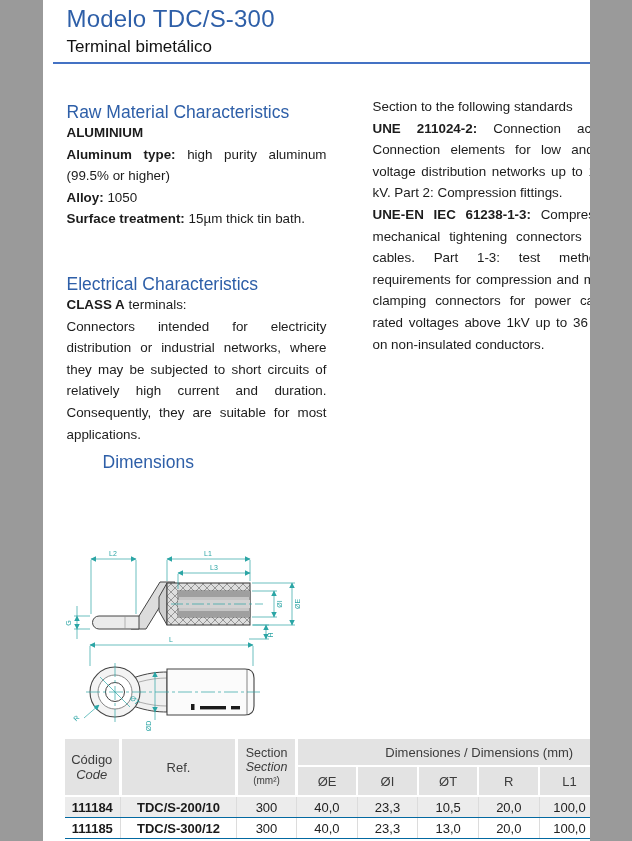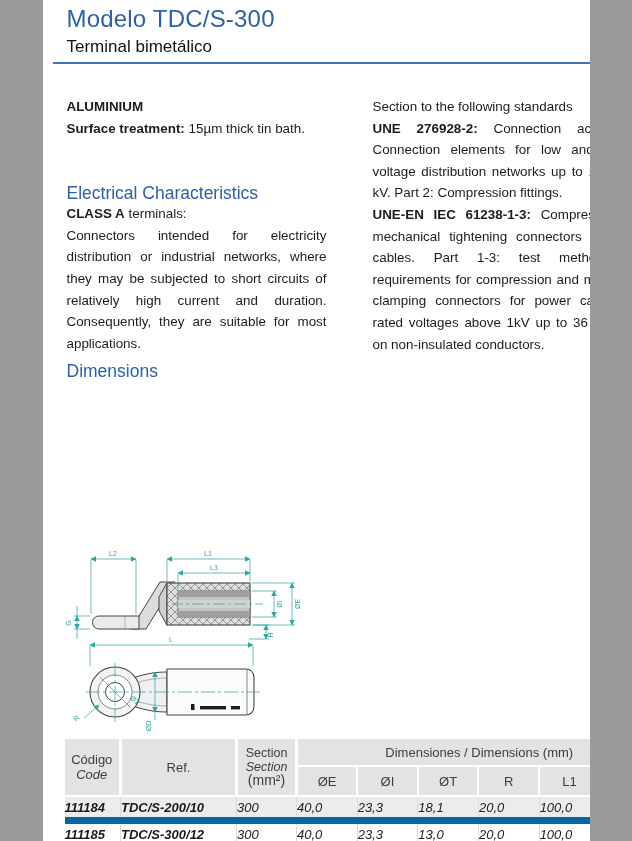--- a/index.html
+++ b/index.html
@@ -17,67 +17,70 @@
   h2{font-size:17.5px;font-weight:400;color:#2E5FA8;margin:0;line-height:20px;}
   .col p{margin:0;font-size:13.4px;line-height:21.6px;text-align:justify;color:#1c1c1c;}
   p b{font-weight:bold;}
   .h-raw{margin-top:6px;}
   .p-alum{margin-top:21px;font-weight:bold;}
   .p-type{margin-top:19px;}
   .p-surface{margin-top:10px;}
   .h-elec{margin-top:44px;}
   .p-class{margin-top:17px;}
   .p-conn{margin-top:11px;}
-  .h-dim{margin-top:7px;}
+  .h-dim{margin-top:7px;margin-left:36px;}
   .h-cert{margin-top:6px;}
   .p-intro{margin-top:22px;text-align:left !important;}
   
   .drawing{position:absolute;left:20px;top:540px;}
   
   .spec-table{position:absolute;left:22px;top:739px;width:596px;border-collapse:collapse;table-layout:fixed;}
   .spec-table th,.spec-table td{padding:0;font-weight:normal;}
   .spec-table thead th{background:#E3E3E3;color:#3c3c3c;font-size:13px;text-align:center;vertical-align:middle;}
   .spec-table thead th.sep{border-right:3px solid #fff;}
   .spec-table .group-row th{height:26px;margin-top:16px;}
   .spec-table .sub-row th{height:28px;border-top:2px solid #fff;}
   .spec-table .sub-row th + th{border-left:2px solid #fff;}
   .hdr-stack{line-height:15px;}
   .hdr-italic{font-style:italic;}
-  .hdr-small{font-size:14px;line-height:13px;text-align:center;}
+  .hdr-small{font-size:10px;line-height:13px;text-align:center;}
   .sec-stack{line-height:13.5px;font-size:12.5px;}
-  .spec-table tbody td{height:20px;font-size:13px;color:#222;
-    border-right:1px solid #dcdcdc;border-bottom:7px solid #0369a1;font-style:italic;}
+  .spec-table tbody td{height:20px;text-align:center;font-size:13px;color:#222;
+    border-right:1px solid #dcdcdc;border-bottom:1px solid #0369a1;}
   .spec-table tbody td:last-child{border-right:none;}
   .spec-table tbody tr:first-child td{border-top:2px solid #fff;}
   .spec-table tbody tr.alt td{background:#ECECEC;}
   .spec-table td.code-cell,.spec-table td.ref-cell{font-weight:bold;color:#1a1a1a;}
 </style>
 </head>
 <body>
 
 <div class="page">
 
   <div class="title">Modelo TDC/S-300</div>
   <div class="subtitle">Terminal bimetálico</div>
   <div class="rule"></div>
 
   <div class="col col-left">
+    <h2 class="h-raw">Raw Material Characteristics</h2>
     <p class="p-alum">ALUMINIUM</p>
+    <p class="p-type"><b>Aluminum type: </b><span>high purity aluminum (99.5% or higher)</span></p>
+    <p><b>Alloy: </b><span>1050</span></p>
     <p class="p-surface"><b>Surface treatment: </b><span>15µm thick tin bath.</span></p>
 
     <h2 class="h-elec">Electrical Characteristics</h2>
     <p class="p-class"><b>CLASS A</b><span> terminals:</span></p>
     <p class="p-conn">Connectors intended for electricity distribution or industrial networks, where they may be subjected to short circuits of relatively high current and duration. Consequently, they are suitable for most applications.</p>
 
     <h2 class="h-dim">Dimensions</h2>
   </div>
 
   <div class="col col-right">
     <p class="p-intro">Section to the following standards</p>
-    <p><b>UNE 276928-2: </b><span>Connection accessories. Connection elements for low and medium voltage distribution networks up to 18/60 (36) kV. Part 2: Compression fittings.</span></p>
+    <p><b>UNE 211024-2: </b><span>Connection accessories. Connection elements for low and medium voltage distribution networks up to 18/60 (36) kV. Part 2: Compression fittings.</span></p>
     <p><b>UNE-EN IEC 61238-1-3: </b><span>Compression and mechanical tightening connectors for power cables. Part 1-3: test methods and requirements for compression and mechanical clamping connectors for power cables with rated voltages above 1kV up to 36 kV tested on non-insulated conductors.</span></p>
   </div>
 
   <svg class="drawing" width="290" height="218" viewBox="0 0 290 218">
     <defs>
       <pattern id="xh" width="8" height="8" patternUnits="userSpaceOnUse">
         <rect width="8" height="8" fill="#dedede"></rect>
         <path d="M0,0 L8,8 M8,0 L0,8" stroke="#8f8f8f" stroke-width="0.9"></path>
       </pattern>
       <marker id="arr" viewBox="0 0 10 10" refX="9" refY="5" markerWidth="8" markerHeight="8" orient="auto-start-reverse">
@@ -228,21 +231,21 @@
           <th>L</th>
         </tr>
     </thead>
     <tbody>
         <tr class="alt">
           <td class="code-cell">111184</td>
           <td class="ref-cell">TDC/S-200/10</td>
           <td class="section-cell">300</td>
           <td class="num-cell">40,0</td>
           <td class="num-cell">23,3</td>
-          <td class="num-cell">18,1</td>
+          <td class="num-cell">10,5</td>
           <td class="num-cell">20,0</td>
           <td class="num-cell">100,0</td>
           <td class="num-cell">165,0</td>
         </tr>
         <tr>
           <td class="code-cell">111185</td>
           <td class="ref-cell">TDC/S-300/12</td>
           <td class="section-cell">300</td>
           <td class="num-cell">40,0</td>
           <td class="num-cell">23,3</td>

